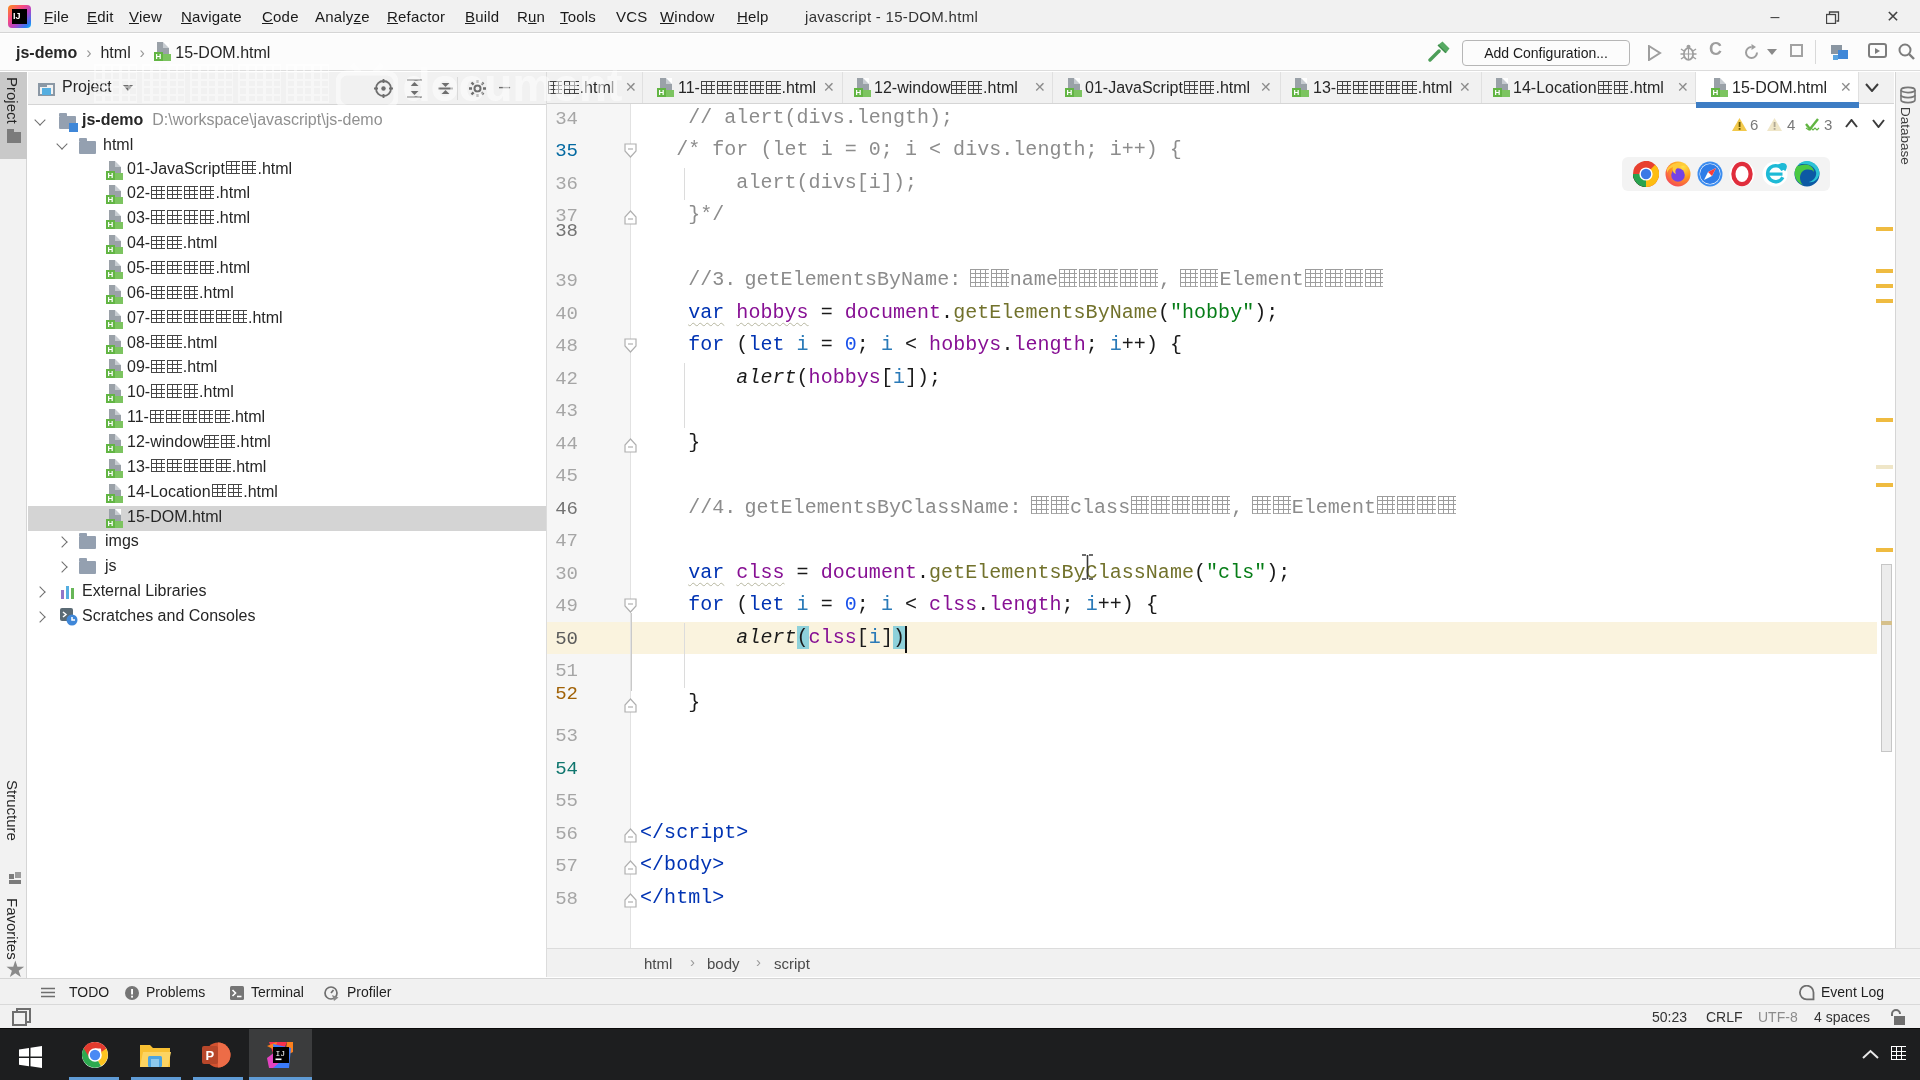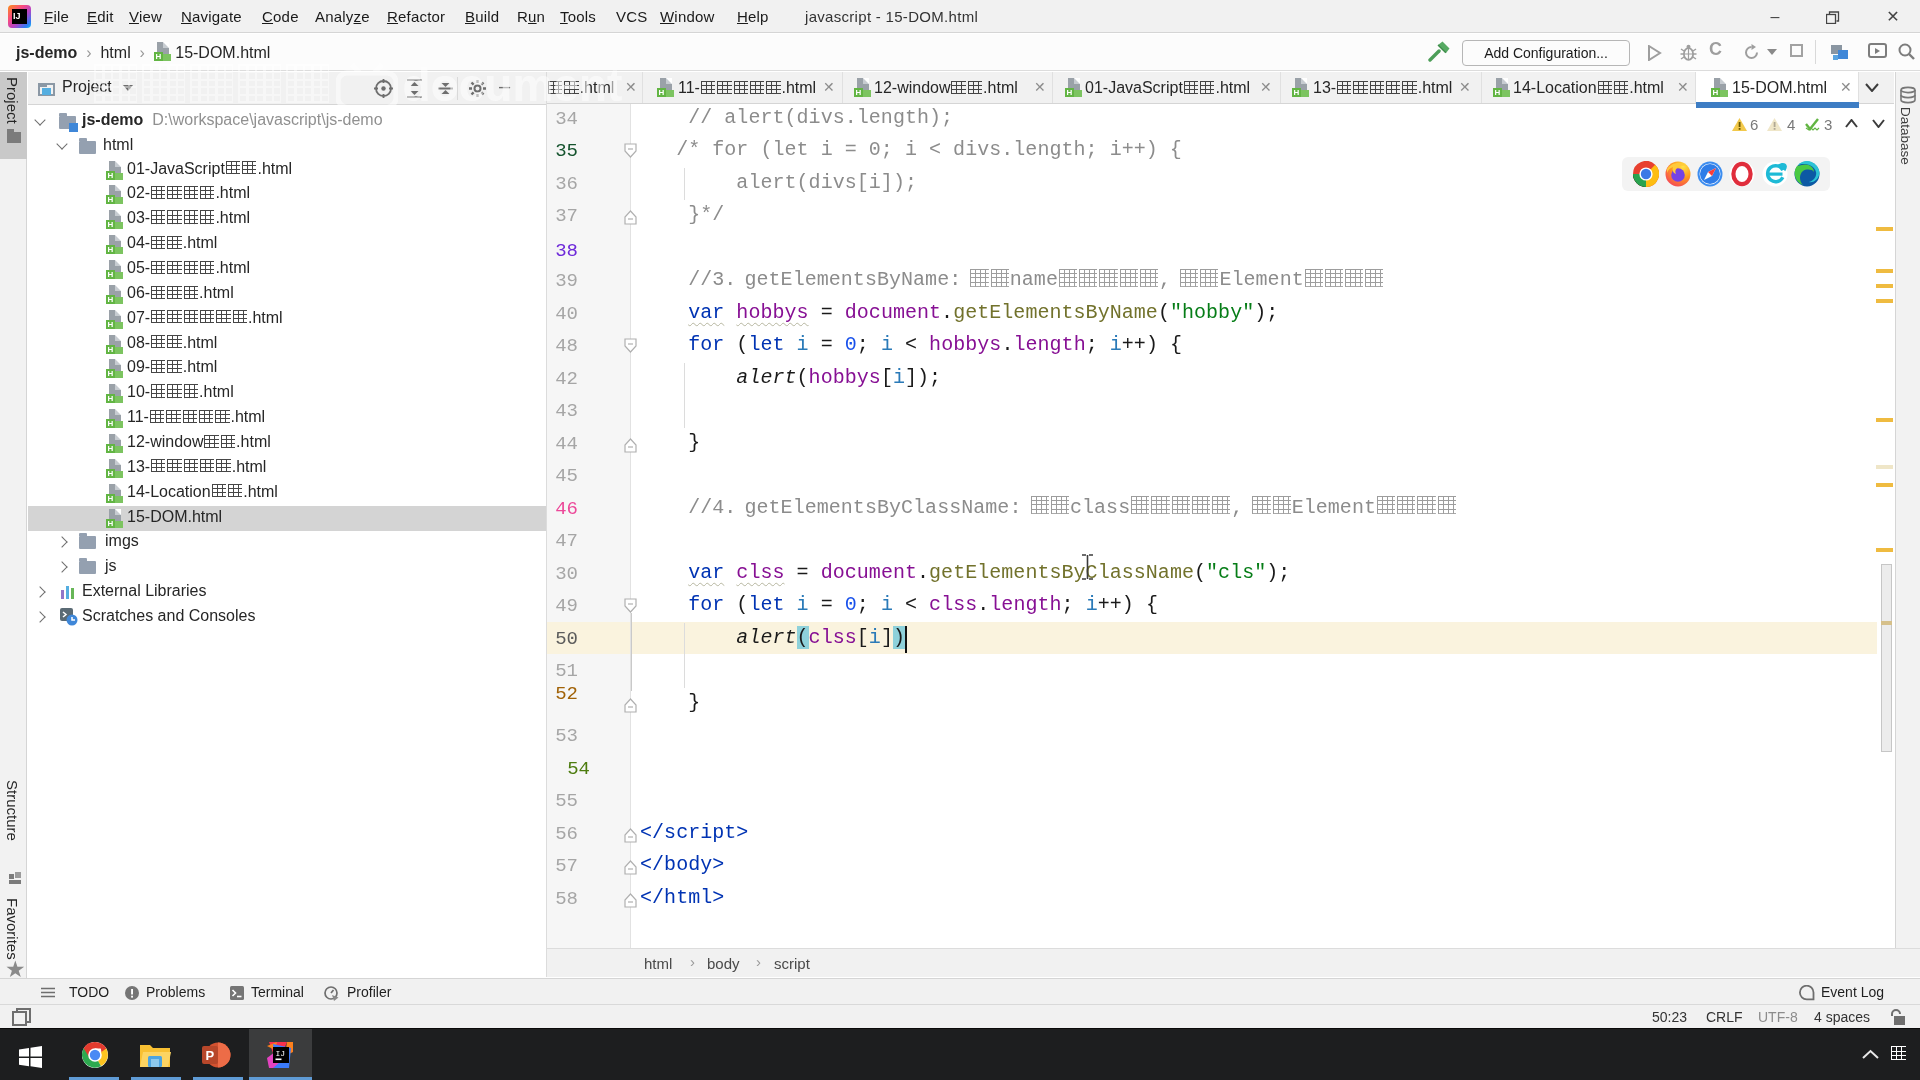--- a/index.html
+++ b/index.html
@@ -317,40 +317,40 @@
       <div class="tree" style="left:54px;top:534.9px">Scratches and Consoles</div>
     </div>
 </div>
 
 <div id="editor">
 <div id="gutterbg"></div>
 <div id="caretrow"></div>
 <div id="gutline"></div>
 <div id="codelines">
       <div class="ln" style="left:0px;width:31px;top:35.7px;color:#a6a6a6">34</div>
-      <div class="ln" style="left:0px;width:31px;top:68.2px;color:#14532d">35</div>
+      <div class="ln" style="left:0px;width:31px;top:68.2px;color:#0369a1">35</div>
       <div class="ln" style="left:0px;width:31px;top:100.7px;color:#a6a6a6">36</div>
       <div class="ln" style="left:0px;width:31px;top:133.2px;color:#a6a6a6">37</div>
-      <div class="ln" style="left:0px;width:31px;top:168px;color:#6d28d9">38</div>
+      <div class="ln" style="left:0px;width:31px;top:148px;color:#737373">38</div>
       <div class="ln" style="left:0px;width:31px;top:198.2px;color:#a6a6a6">39</div>
       <div class="ln" style="left:0px;width:31px;top:230.7px;color:#a6a6a6">40</div>
       <div class="ln" style="left:0px;width:31px;top:263.2px;color:#a6a6a6">48</div>
       <div class="ln" style="left:0px;width:31px;top:295.7px;color:#a6a6a6">42</div>
       <div class="ln" style="left:0px;width:31px;top:328.2px;color:#a6a6a6">43</div>
       <div class="ln" style="left:0px;width:31px;top:360.7px;color:#a6a6a6">44</div>
       <div class="ln" style="left:0px;width:31px;top:393.2px;color:#a6a6a6">45</div>
-      <div class="ln" style="left:0px;width:31px;top:425.7px;color:#ec4899">46</div>
+      <div class="ln" style="left:0px;width:31px;top:425.7px;color:#737373">46</div>
       <div class="ln" style="left:0px;width:31px;top:458.2px;color:#a6a6a6">47</div>
       <div class="ln" style="left:0px;width:31px;top:490.7px;color:#a6a6a6">30</div>
       <div class="ln" style="left:0px;width:31px;top:523.2px;color:#a6a6a6">49</div>
       <div class="ln" style="left:0px;width:31px;top:555.7px;color:#5c5c5c">50</div>
       <div class="ln" style="left:0px;width:31px;top:588.2px;color:#a6a6a6">51</div>
       <div class="ln" style="left:0px;width:31px;top:611px;color:#a16207">52</div>
       <div class="ln" style="left:0px;width:31px;top:653.2px;color:#a6a6a6">53</div>
-      <div class="ln" style="left:12px;width:31px;top:685.7px;color:#4d7c0f">54</div>
+      <div class="ln" style="left:0px;width:31px;top:685.7px;color:#0f766e">54</div>
       <div class="ln" style="left:0px;width:31px;top:718.2px;color:#a6a6a6">55</div>
       <div class="ln" style="left:0px;width:31px;top:750.7px;color:#a6a6a6">56</div>
       <div class="ln" style="left:0px;width:31px;top:783.2px;color:#a6a6a6">57</div>
       <div class="ln" style="left:0px;width:31px;top:815.7px;color:#a6a6a6">58</div>
       <svg class="fold" style="top:71.2px" viewBox="0 0 15 15">
         <path d="M2 1 H13 V8 L7.5 14 L2 8 Z" fill="#fff" stroke="#b0b0b0" stroke-width="1.2"></path>
         <path d="M5 6 h5" stroke="#b0b0b0" stroke-width="1.2"></path>
       </svg>
       <svg class="fold" style="top:266.2px" viewBox="0 0 15 15">
         <path d="M2 1 H13 V8 L7.5 14 L2 8 Z" fill="#fff" stroke="#b0b0b0" stroke-width="1.2"></path>

